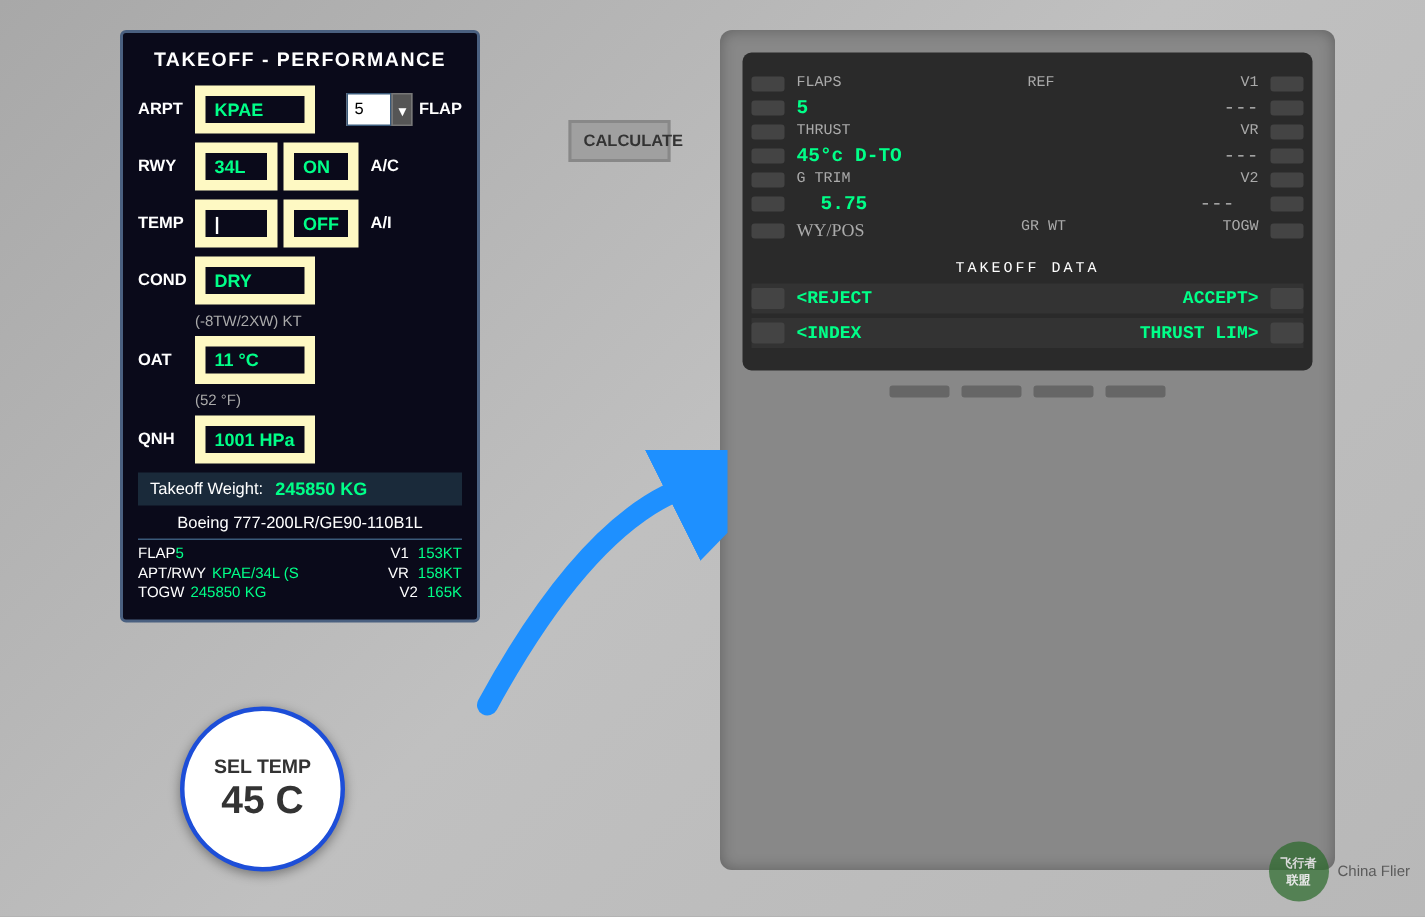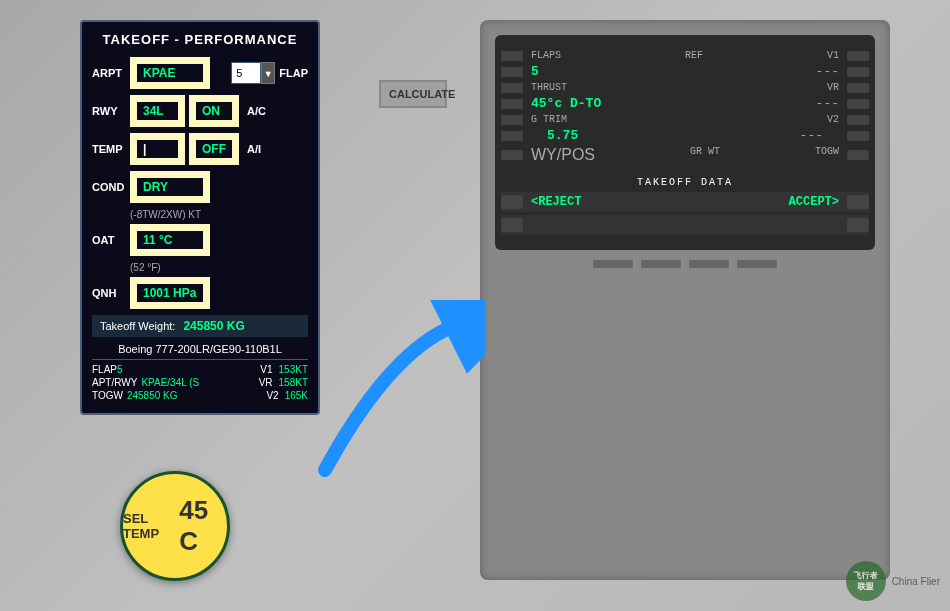--- a/index.html
+++ b/index.html
@@ -141,25 +141,25 @@
     .result-green {
       color: #00ff88;
     }
 
     .sel-temp-circle {
       position: absolute;
       bottom: 30px;
       left: 120px;
       width: 110px;
       height: 110px;
-      background: #fde047;
+      background: #ffffff;
       border-radius: 50%;
-      border: 3px solid #14532d;
+      border: 3px solid #1d4ed8;
       display: flex;
-      flex-direction: row;
+      flex-direction: column;
       align-items: center;
       justify-content: center;
       box-shadow: 0 2px 8px rgba(0,0,0,0.4);
       z-index: 10;
     }
 
     .sel-temp-label {
       font-size: 13px;
       font-weight: bold;
       color: #333;
@@ -355,21 +355,21 @@
       <div style="flex:1;display:flex;justify-content:space-between;padding:0 8px;">
         <span style="color:#00ff88;font-family:'Courier New',monospace;font-size:13px;font-weight:bold;">5.75</span>
         <span style="color:#aaa;font-family:'Courier New',monospace;font-size:13px;">---</span>
       </div>
       <div style="width:22px;height:10px;background:#444;border-radius:2px;"></div>
     </div>
 
     <div style="display:flex;justify-content:space-between;align-items:center;margin:3px 0;">
       <div style="width:22px;height:10px;background:#444;border-radius:2px;"></div>
       <div style="flex:1;display:flex;justify-content:space-between;padding:0 8px;">
-        <span style="color:#aaa;font-family:Liberation Sans, sans-serif;font-size:16px;">WY/POS</span>
+        <span style="color:#aaa;font-family:Liberation Serif, serif;font-size:12px;">WY/POS</span>
         <span style="color:#aaa;font-family:'Courier New',monospace;font-size:10px;">GR WT</span>
         <span style="color:#aaa;font-family:'Courier New',monospace;font-size:10px;">TOGW</span>
       </div>
       <div style="width:22px;height:10px;background:#444;border-radius:2px;"></div>
     </div>
 
     <div style="height:6px;"></div>
 
     <div style="text-align:center;color:white;font-family:'Courier New',monospace;font-size:10px;letter-spacing:2px;margin:4px 0;">TAKEOFF DATA</div>
 
@@ -377,20 +377,24 @@
       <div style="width:22px;height:14px;background:#444;border-radius:2px;"></div>
       <div style="flex:1;display:flex;justify-content:space-between;padding:0 8px;">
         <span style="color:#00ff88;font-family:'Courier New',monospace;font-size:12px;font-weight:bold;">&lt;REJECT</span>
         <span style="color:#00ff88;font-family:'Courier New',monospace;font-size:12px;font-weight:bold;">ACCEPT&gt;</span>
       </div>
       <div style="width:22px;height:14px;background:#444;border-radius:2px;"></div>
     </div>
 
     <div style="display:flex;justify-content:space-between;align-items:center;margin:3px 0;background:#333;padding:3px 0;">
       <div style="width:22px;height:14px;background:#444;border-radius:2px;"></div>
+      <div style="flex:1;display:flex;justify-content:space-between;padding:0 8px;">
+        <span style="color:#00ff88;font-family:'Courier New',monospace;font-size:12px;font-weight:bold;">&lt;INDEX</span>
+        <span style="color:#00ff88;font-family:'Courier New',monospace;font-size:12px;font-weight:bold;">THRUST LIM&gt;</span>
+      </div>
       <div style="width:22px;height:14px;background:#444;border-radius:2px;"></div>
     </div>
 
   </div>
 
   <div style="display:flex;justify-content:center;gap:8px;margin-top:10px;">
     <div style="width:40px;height:8px;background:#666;border-radius:2px;"></div>
     <div style="width:40px;height:8px;background:#666;border-radius:2px;"></div>
     <div style="width:40px;height:8px;background:#666;border-radius:2px;"></div>
     <div style="width:40px;height:8px;background:#666;border-radius:2px;"></div>

